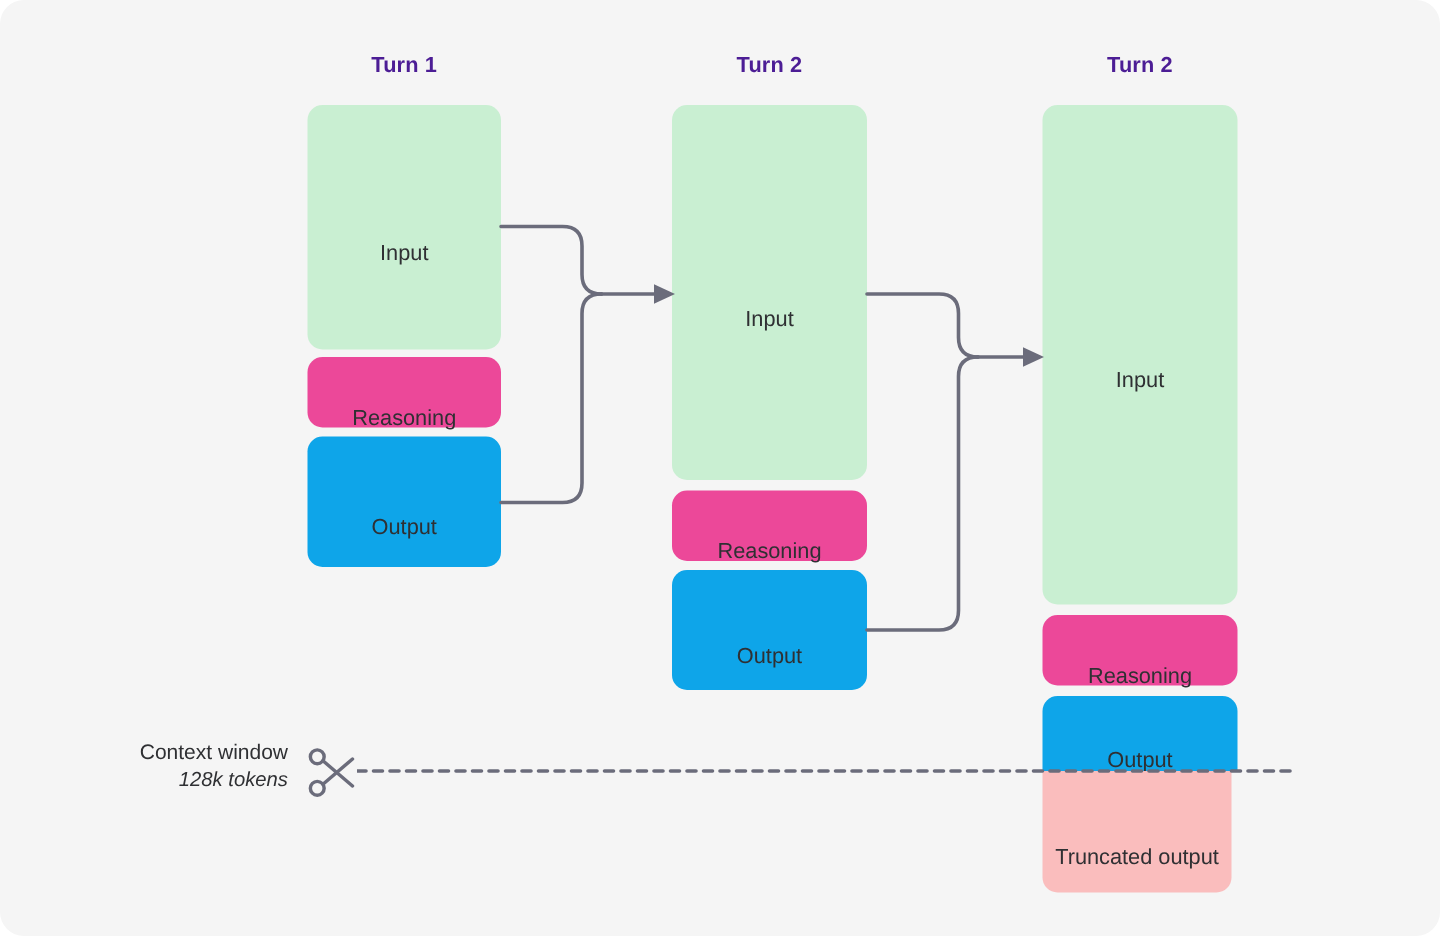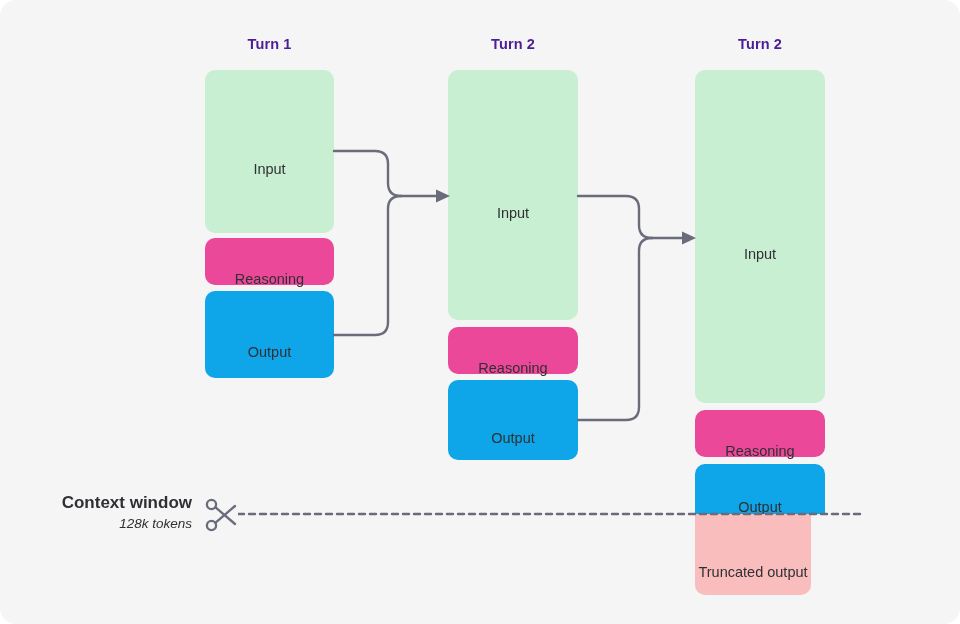--- a/index.html
+++ b/index.html
@@ -62,22 +62,22 @@
 
   
   #ctx-annotation {
     position: absolute;
     text-align: right;
     line-height: 1.35;
     white-space: nowrap;
   }
   #ctx-annotation .ctx-title {
     display: block;
-    font-size: 17px;
-    font-weight: 700;
+    font-size: 14px;
+    font-weight: 400;
     color: #2f3033;
   }
   #ctx-annotation .ctx-sub {
     display: block;
     font-size: 13.5px;
     font-weight: 400;
     color: #2f3033;
     font-style: italic;
   }
   #scissors-icon {
@@ -129,21 +129,21 @@
   </div>
 
   <div class="box reason" style="left:695px; top:410px; width:130px; height:47px;">
     <span class="box-label">Reasoning</span>
   </div>
 
   <div class="box output flat-bottom" style="left:695px; top:464px; width:130px; height:50px;">
     <span class="box-label">Output</span>
   </div>
 
-  <div class="box truncate flat-top" style="left:695px; top:514px; width:116px; height:81px;">
+  <div class="box truncate flat-top" style="left:695px; top:514px; width:126px; height:81px;">
     <span class="box-label">Truncated output</span>
   </div>
 
   <svg class="connector" style="left:330px; top:130px; width:130px; height:230px;" viewBox="0 0 130 230" fill="none" xmlns="http://www.w3.org/2000/svg">
 
     <path d="M4 21 H45 Q58 21 58 34 V53 Q58 66 71 66" stroke="#6b6c7b" stroke-width="2.4" fill="none" stroke-linecap="round"></path>
 
     <path d="M4 205 H45 Q58 205 58 192 V79 Q58 66 71 66" stroke="#6b6c7b" stroke-width="2.4" fill="none" stroke-linecap="round"></path>
 
     <path d="M71 66 H108" stroke="#6b6c7b" stroke-width="2.4" stroke-linecap="round"></path>

